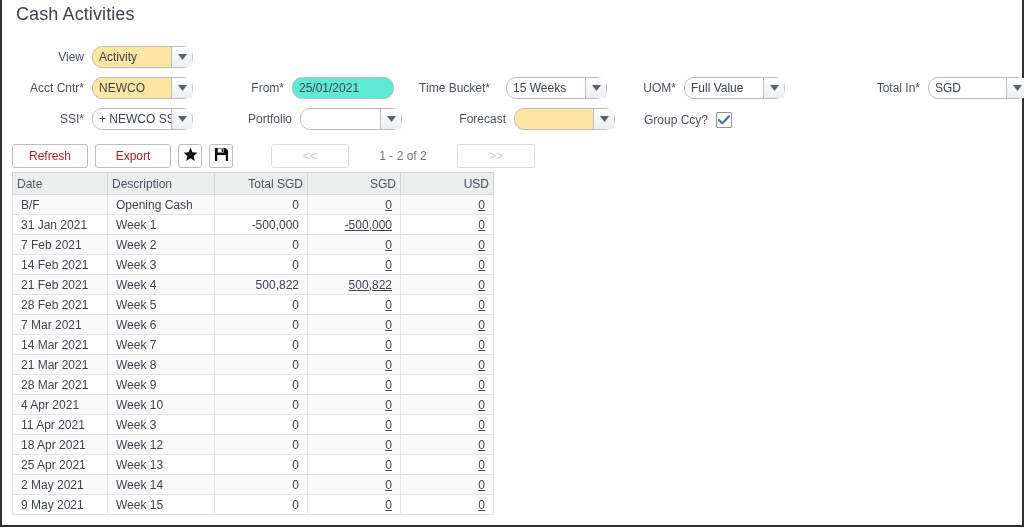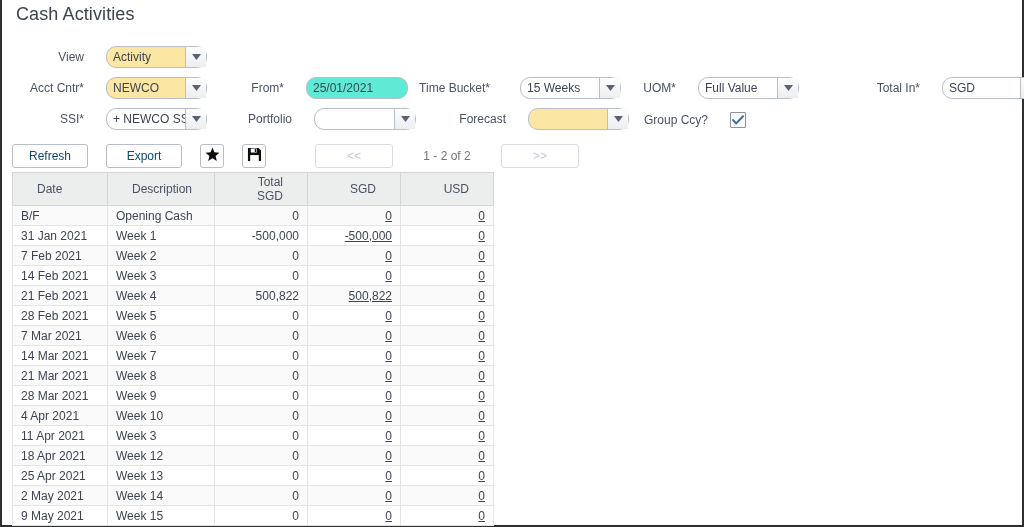--- a/index.html
+++ b/index.html
@@ -51,21 +51,21 @@
     position: absolute;
     display: flex;
     align-items: center;
     height: 22px;
     white-space: nowrap;
   }
   .flabel {
     font-size: 12px;
     color: #4a5160;
     text-align: right;
-    padding-right: 22px;
+    padding-right: 8px;
     white-space: nowrap;
   }
   .ctl {
     position: relative;
     height: 22px;
     box-sizing: border-box;
     border: 1px solid #b9bec6;
     background: #ffffff;
     display: flex;
     align-items: center;
@@ -117,26 +117,26 @@
     align-items: center;
   }
   .btn {
     height: 24px;
     min-width: 76px;
     box-sizing: border-box;
     border: 1px solid #b9bec6;
     background: #ffffff;
     border-radius: 3px;
     font-size: 12px;
-    color: #0c4a6e;
+    color: #b91c1c;
     display: flex;
     align-items: center;
     justify-content: center;
     font-family: "Liberation Sans", sans-serif;
-    margin-right: 18px;
+    margin-right: 7px;
     padding: 0 6px;
   }
   .btn.icon {
     min-width: 0;
     width: 24px;
     padding: 0;
   }
   .btn.pager {
     width: 78px;
     min-width: 0;
@@ -158,27 +158,27 @@
     left: 10px;
     top: 172px;
     width: 481px;
   }
   table.grid {
     border-collapse: collapse;
     width: 481px;
     table-layout: fixed;
   }
   table.grid th {
-    height: 33px;
+    height: 22px;
     background: #eceded;
     border: 1px solid #d3d5d7;
     font-size: 12px;
     font-weight: normal;
     color: #4a5160;
-    padding: 0 24px;
+    padding: 0 4px;
     box-sizing: border-box;
   }
   table.grid td {
     height: 20px;
     border: 1px solid #e3e4e6;
     font-size: 12px;
     color: #3d4450;
     padding: 0 8px;
     box-sizing: border-box;
     white-space: nowrap;

